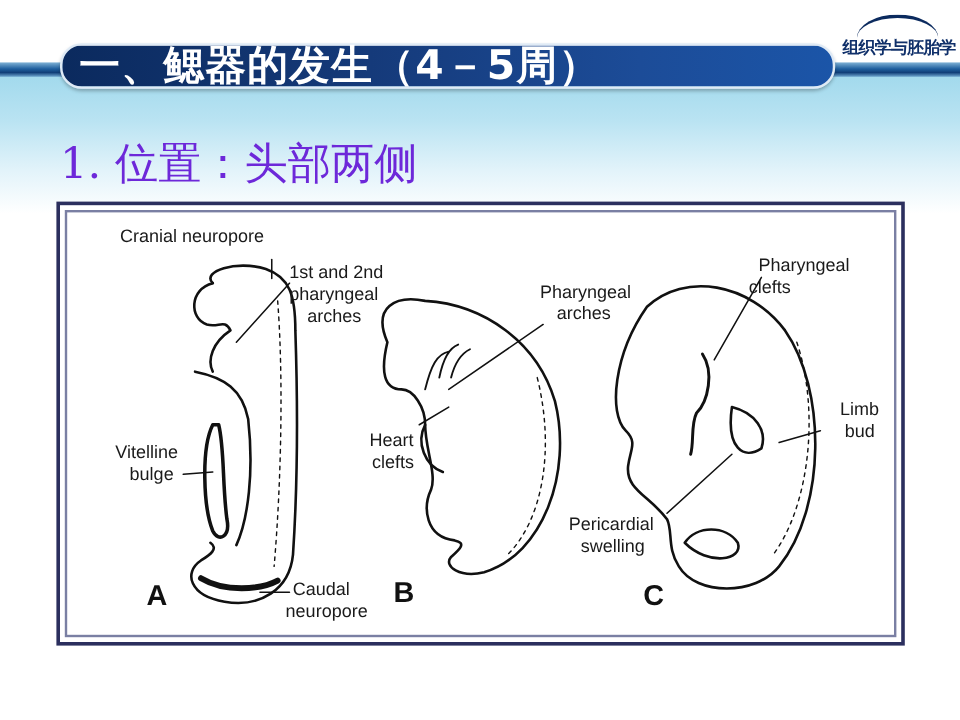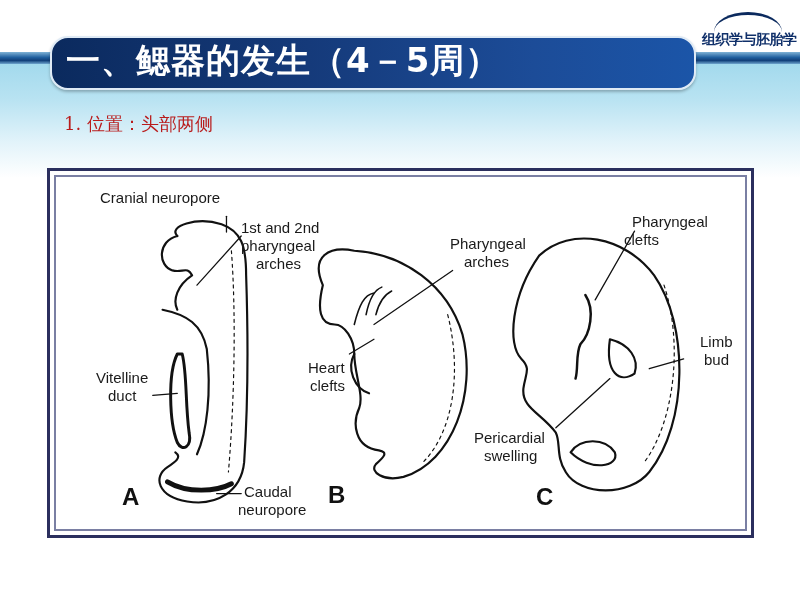--- a/index.html
+++ b/index.html
@@ -10,49 +10,49 @@
   }
   .bg-band {
     position: absolute; left: 0; top: 58px; width: 800px; height: 120px;
     background: linear-gradient(to bottom, #9fd8ec 0%, #b9e3f2 35%, #e2f3fa 70%, #ffffff 100%);
   }
   .stripe {
     position: absolute; left: 0; top: 52px; width: 800px; height: 12px;
     background: linear-gradient(to bottom, #7fb2d6 0%, #1f5f9e 45%, #103e78 70%, #6fa6cf 100%);
   }
   .title-bar {
-    position: absolute; left: 50px; top: 36px; width: 646px; height: 54px;
+    position: absolute; left: 50px; top: 36px; width: 646px; height: 38px;
     border-radius: 18px;
     background: linear-gradient(to right, #0b2a5e 0%, #153a7a 40%, #1c4c98 75%, #1b55a8 100%);
     border: 2px solid #dfeaf5;
     box-shadow: 0 2px 3px rgba(0,0,0,0.25);
     box-sizing: border-box;
-    display: flex; 
+    display: flex; align-items: center;
   }
   .title-text {
     color: #ffffff; font-size: 34px; font-weight: bold;
     padding-left: 14px; letter-spacing: 1px;
     font-family: "DejaVu Sans", sans-serif;
   }
   .logo {
     position: absolute; left: 700px; top: 6px; width: 100px; height: 46px;
   }
   .logo-arc {
     position: absolute; left: 14px; top: 6px; width: 68px; height: 40px;
     border-top: 3px solid #0b2a5e; border-radius: 50% 50% 0 0;
     box-sizing: border-box;
   }
   .logo-text {
     position: absolute; left: 2px; top: 25px; font-size: 14px; color: #10306a;
     font-family: "DejaVu Serif", serif; font-weight: bold; white-space: nowrap;
     letter-spacing: -0.5px;
   }
   .subtitle {
-    position: absolute; left: 64px; top: 112px;
-    font-size: 18px; color: #b91c1c;
+    position: absolute; left: 50px; top: 112px;
+    font-size: 36px; color: #6d28d9;
     font-family: "DejaVu Serif", serif;
   }
   .frame-outer {
     position: absolute; left: 47px; top: 168px; width: 707px; height: 370px;
     border: 3px solid #2b2f5e; box-sizing: border-box; background: #fff; padding-left: 16px;
   }
   .frame-inner {
     position: absolute; left: 4px; top: 4px; right: 4px; bottom: 4px;
     border: 2px solid #7a7fa3; background: #ffffff; overflow: hidden;
   }
@@ -119,21 +119,21 @@
           <path d="M505 255 L560 205"></path>
         </g>
       </g>
     </svg>
 
     <div class="lbl" style="left:44px; top:12px;">Cranial neuropore</div>
     <div class="lbl" style="left:185px; top:42px;">1st and 2nd</div>
     <div class="lbl" style="left:185px; top:60px;">pharyngeal</div>
     <div class="lbl" style="left:200px; top:78px;">arches</div>
     <div class="lbl" style="left:40px; top:192px;">Vitelline</div>
-    <div class="lbl" style="left:52px; top:210px;">duct</div>
+    <div class="lbl" style="left:52px; top:210px;">bulge</div>
     <div class="lbl" style="left:188px; top:306px;">Caudal</div>
     <div class="lbl" style="left:182px; top:324px;">neuropore</div>
 
     <div class="lbl" style="left:394px; top:58px;">Pharyngeal</div>
     <div class="lbl" style="left:408px; top:76px;">arches</div>
     <div class="lbl" style="left:252px; top:182px;">Heart</div>
     <div class="lbl" style="left:254px; top:200px;">clefts</div>
 
     <div class="lbl" style="left:576px; top:36px;">Pharyngeal</div>
     <div class="lbl" style="left:568px; top:54px;">clefts</div>

